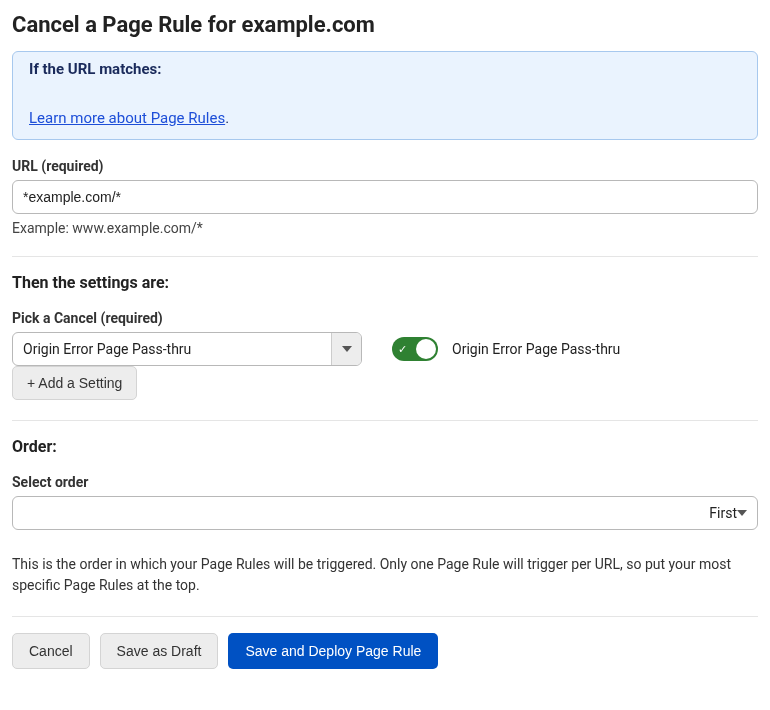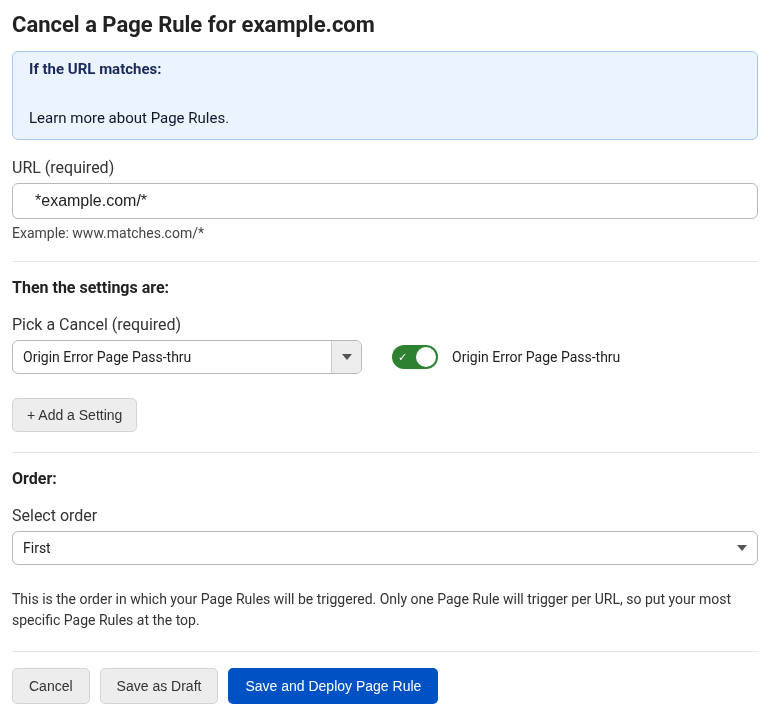--- a/index.html
+++ b/index.html
@@ -31,35 +31,37 @@
       color: #1a2a5b;
       font-size: 15px;
       margin-bottom: 6px;
     }
     .info-body {
       color: #1a2a5b;
       font-size: 15px;
       line-height: 1.55;
     }
     .info-link {
-      color: #0f172a;
+      color: #1d4ed8;
+      text-decoration: underline;
       cursor: pointer;
     }
     .field-label {
-      font-size: 16px;
+      font-size: 14px;
       color: #333;
       margin-bottom: 6px;
       margin-top: 8px;
+      font-weight: bold;
     }
     .text-input {
       width: 100%;
       border: 1px solid #b8b8b8;
       border-radius: 6px;
-      padding: 8px 22px;
-      font-size: 16px;
+      padding: 8px 10px;
+      font-size: 14px;
       color: #222;
       background: #fff;
     }
     .helper-text {
       font-size: 14px;
       color: #444;
       margin-top: 6px;
     }
     .divider {
       border: none;
@@ -132,40 +134,39 @@
       width: 20px;
       height: 20px;
       background: #fff;
       border-radius: 50%;
     }
     .toggle-label {
       font-size: 14px;
       color: #222;
     }
     .add-setting-btn {
-      margin-top: 24px;
       background: #ededed;
       border: 1px solid #d4d4d4;
       border-radius: 5px;
       padding: 8px 14px;
       font-size: 14px;
       color: #333;
       cursor: pointer;
       display: inline-block;
     }
     .full-select {
       width: 100%;
       border: 1px solid #b8b8b8;
       border-radius: 6px;
       padding: 8px 10px;
       font-size: 14px;
       color: #222;
       background: #fff;
       display: flex;
-      justify-content: space-between;
+      justify-content: flex-end;
       align-items: center;
       cursor: pointer;
     }
     .description {
       font-size: 14px;
       color: #333;
       line-height: 1.5;
       margin-top: 24px;
     }
     .button-row {
@@ -204,21 +205,21 @@
 <div class="info-box">
   <div class="info-title">If the URL matches:</div>
   <div class="info-body">
     <br>
     <a class="info-link">Learn more about Page Rules</a><span>.</span>
   </div>
 </div>
 
 <div class="field-label">URL (required)</div>
 <input class="text-input" value="*example.com/*" style="">
-<div class="helper-text">Example: www.matches.com/*</div>
+<div class="helper-text">Example: www.example.com/*</div>
 
 <hr class="divider">
 
 <div class="section-heading">Then the settings are:</div>
 <div class="field-label">Pick a Cancel (required)</div>
 
 <div class="setting-row">
   <div class="select-wrap">
     <div class="select-display">Origin Error Page Pass-thru</div>
     <div class="select-arrow">

